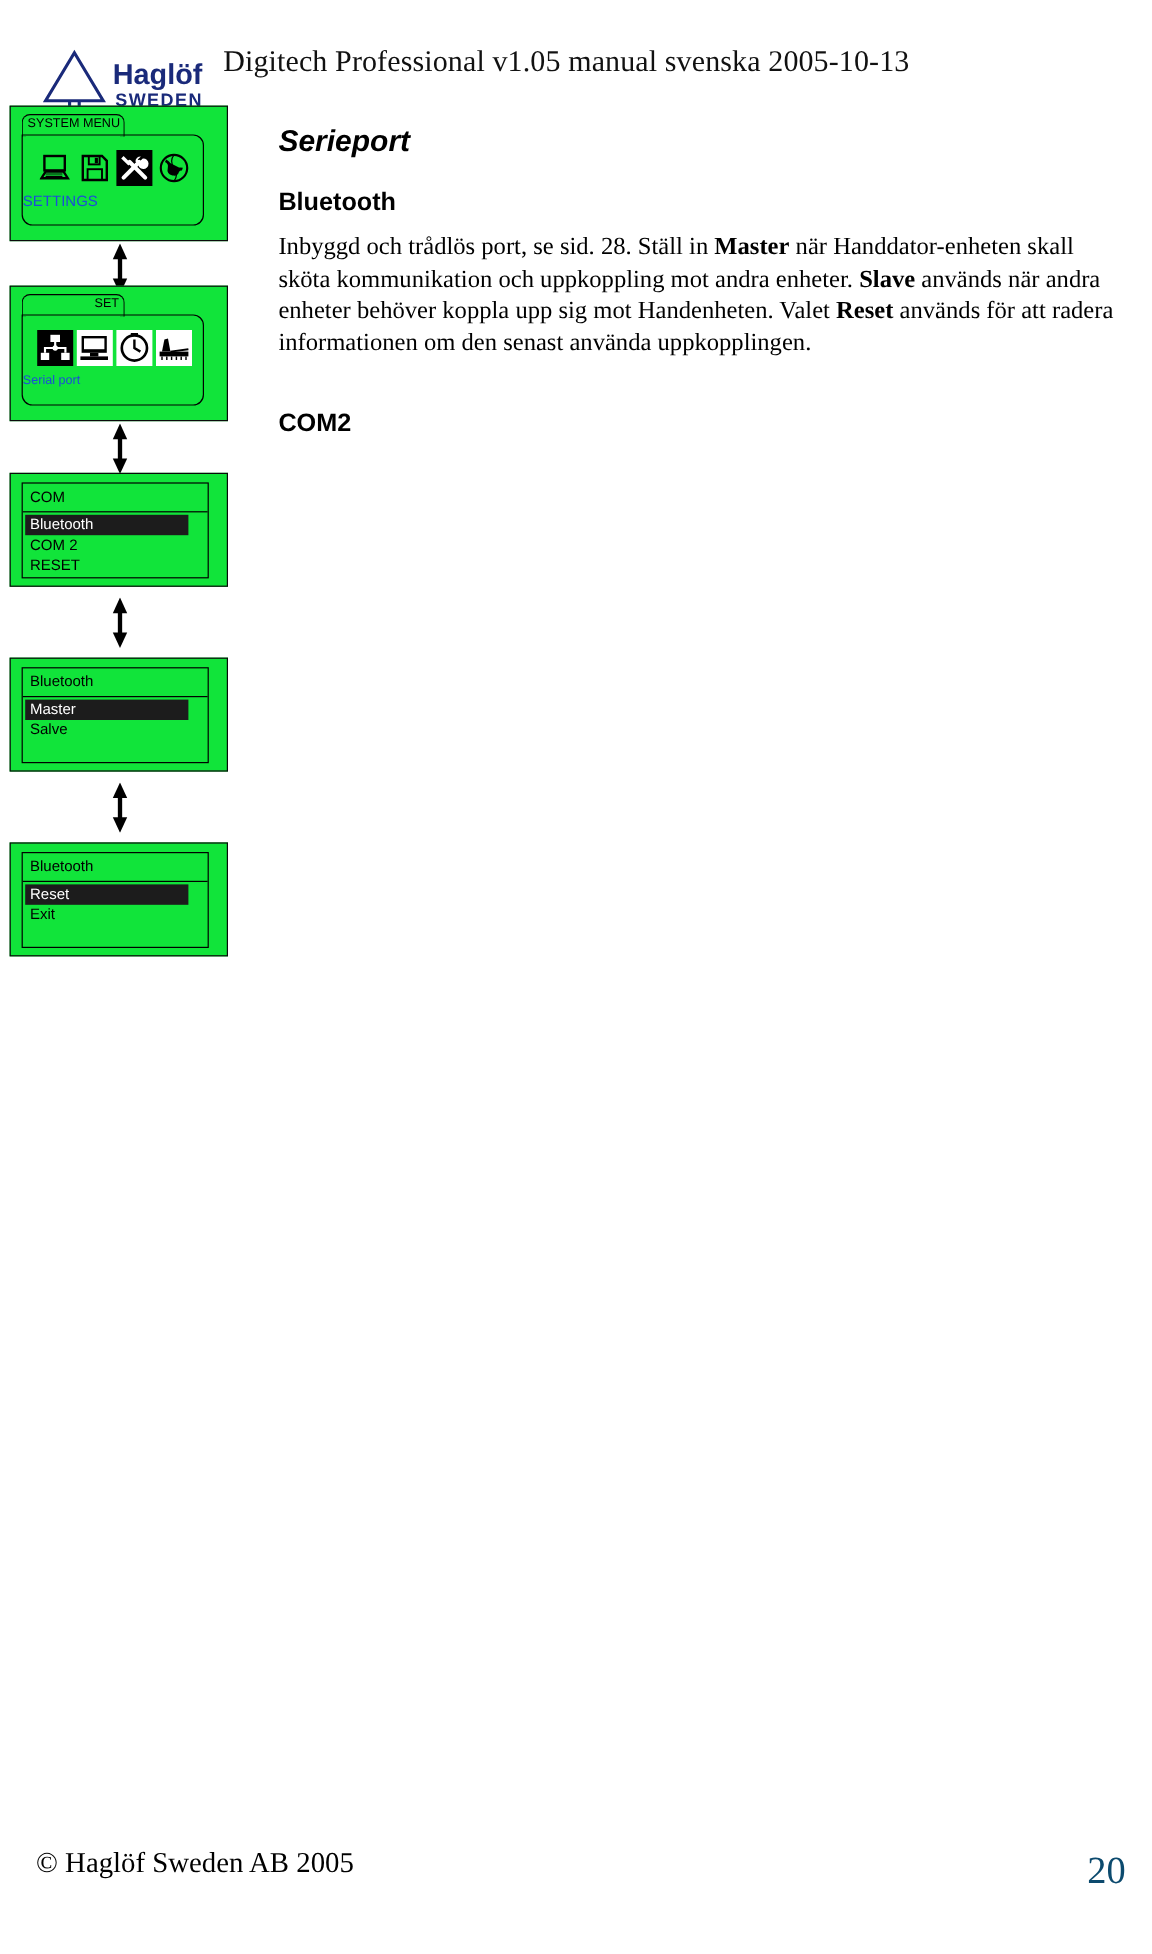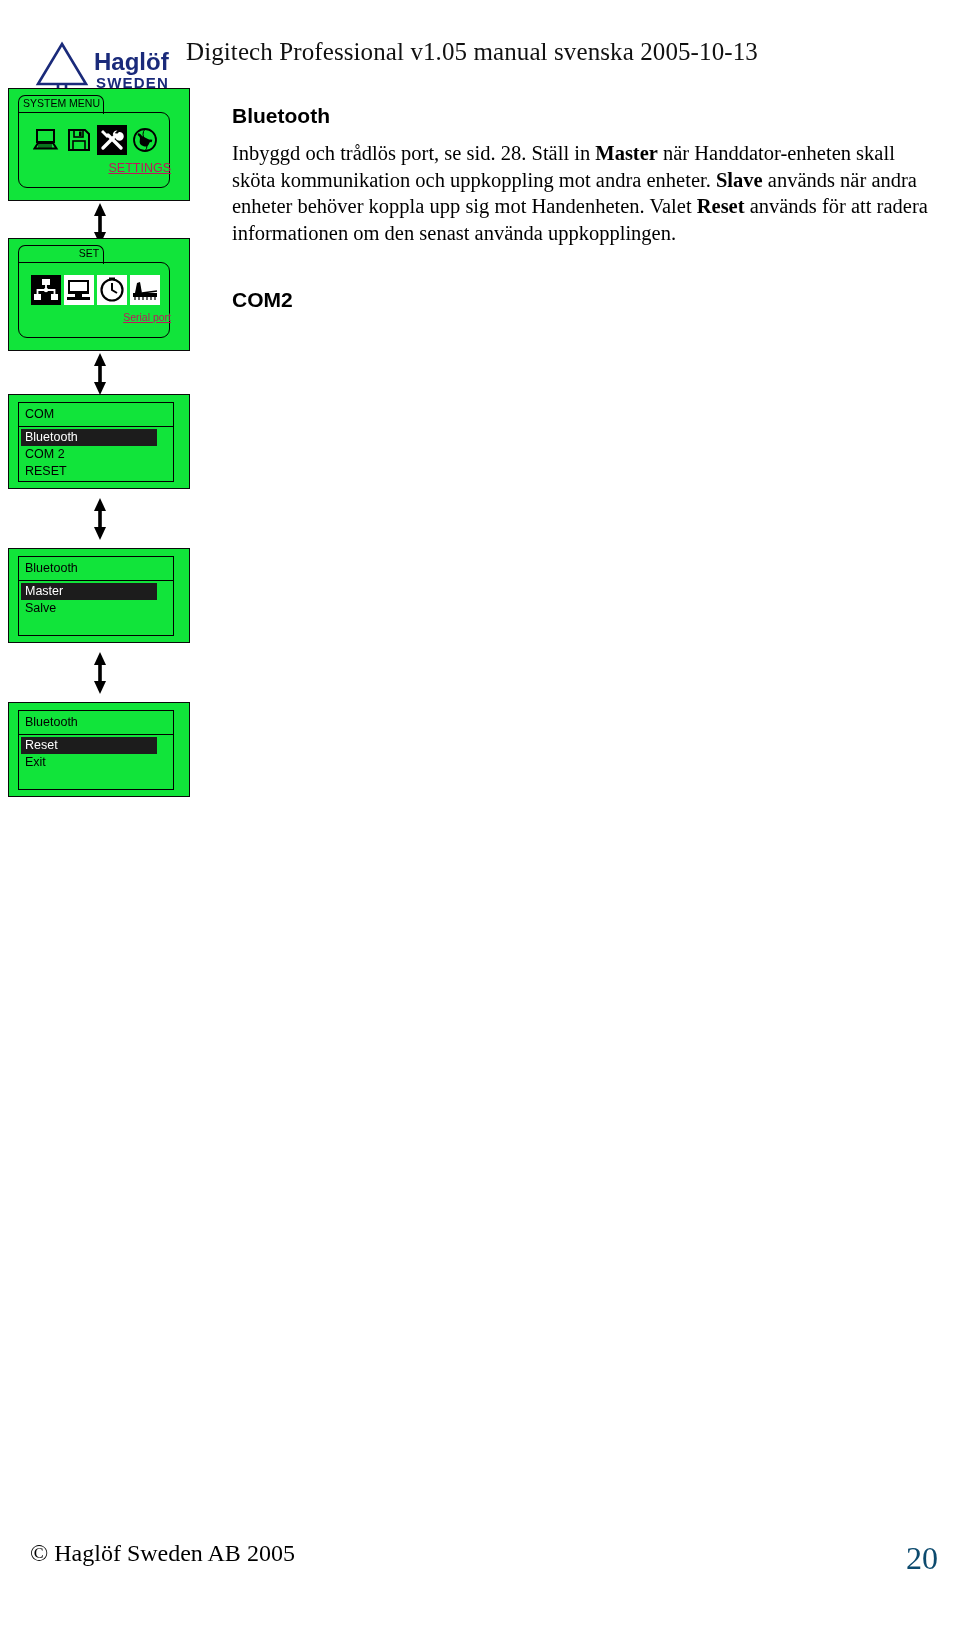--- a/index.html
+++ b/index.html
@@ -98,25 +98,24 @@
     justify-content: center;
     position: relative;
   }
   .icon-cell.selected { background: #000; }
   .icon-cell.boxed { background: #ffffff; }
   .icon-cell svg { display: block; }
   .folder-caption {
     position: absolute;
     left: 0; top: 48px;
     width: 152px;
-    text-align: right;
+    text-align: left;
     font-family: "Liberation Sans", sans-serif;
     font-size: 12.5px;
-    color: #be185d;
-    text-decoration: underline;
+    color: #1d4ed8;
   }
   .folder-caption.small { font-size: 10.5px; }
 
   
   .lcd-list { height: 95px; }
   .list-wrap {
     position: absolute;
     left: 9px; top: 7px;
     width: 156px; height: 80px;
     border: 1.2px solid #000;
@@ -405,20 +404,21 @@
     </div>
     <div class="list-items">
       <div class="list-item selected">Reset</div>
       <div class="list-item">Exit</div>
     </div>
   </div>
 </div>
 
 <div id="content">
 
+  <h1 class="h-serieport">Serieport</h1>
 
   <h2 class="h-sub">Bluetooth</h2>
 
   <p class="para"><span>Inbyggd och trådlös port, se sid. 28. Ställ in </span><b>Master</b><span> när Handdator-enheten skall sköta kommunikation och uppkoppling mot andra enheter. </span><b>Slave</b><span> används när andra enheter behöver koppla upp sig mot Handenheten. Valet </span><b>Reset</b><span> används för att radera informationen om den senast använda uppkopplingen.</span></p>
 
   <div class="gap-com2"></div>
 
   <h2 class="h-sub">COM2</h2>
 
 </div>

